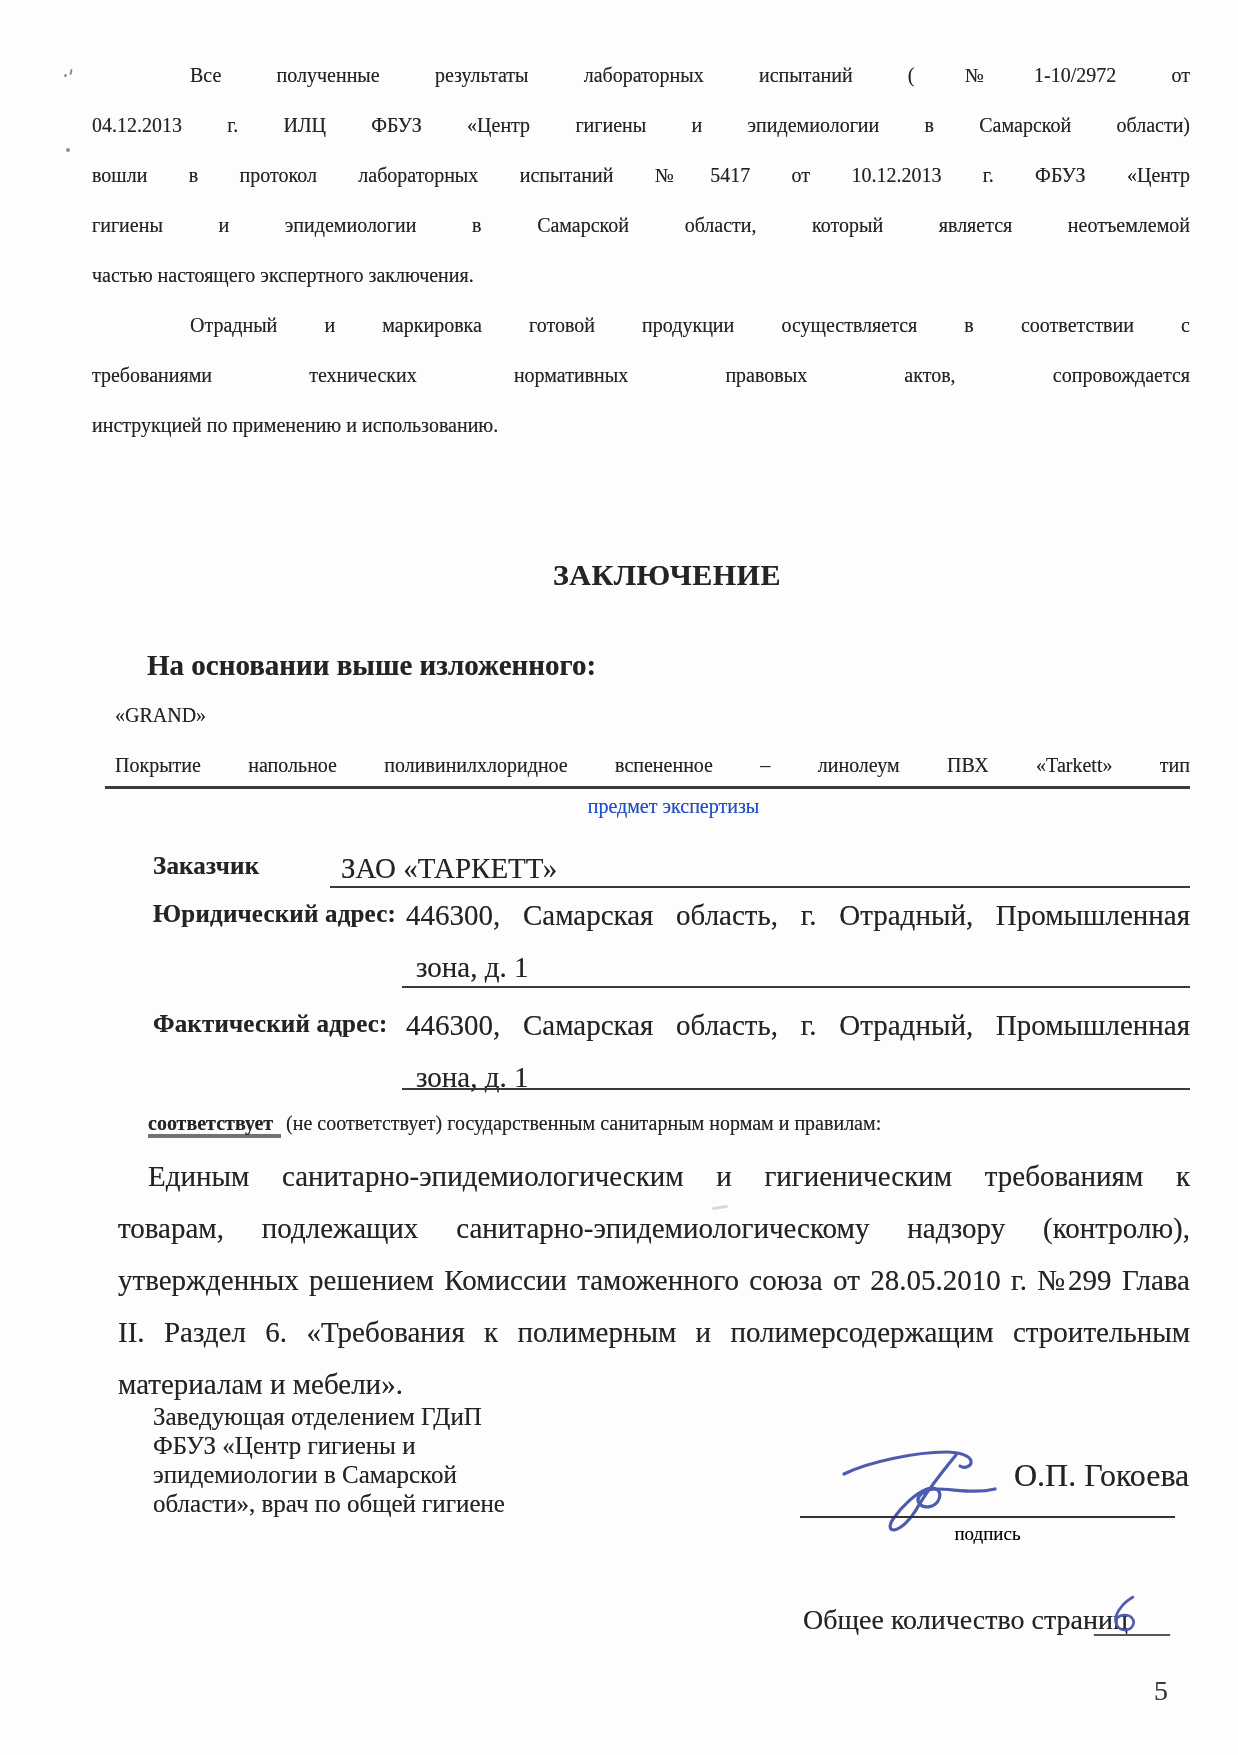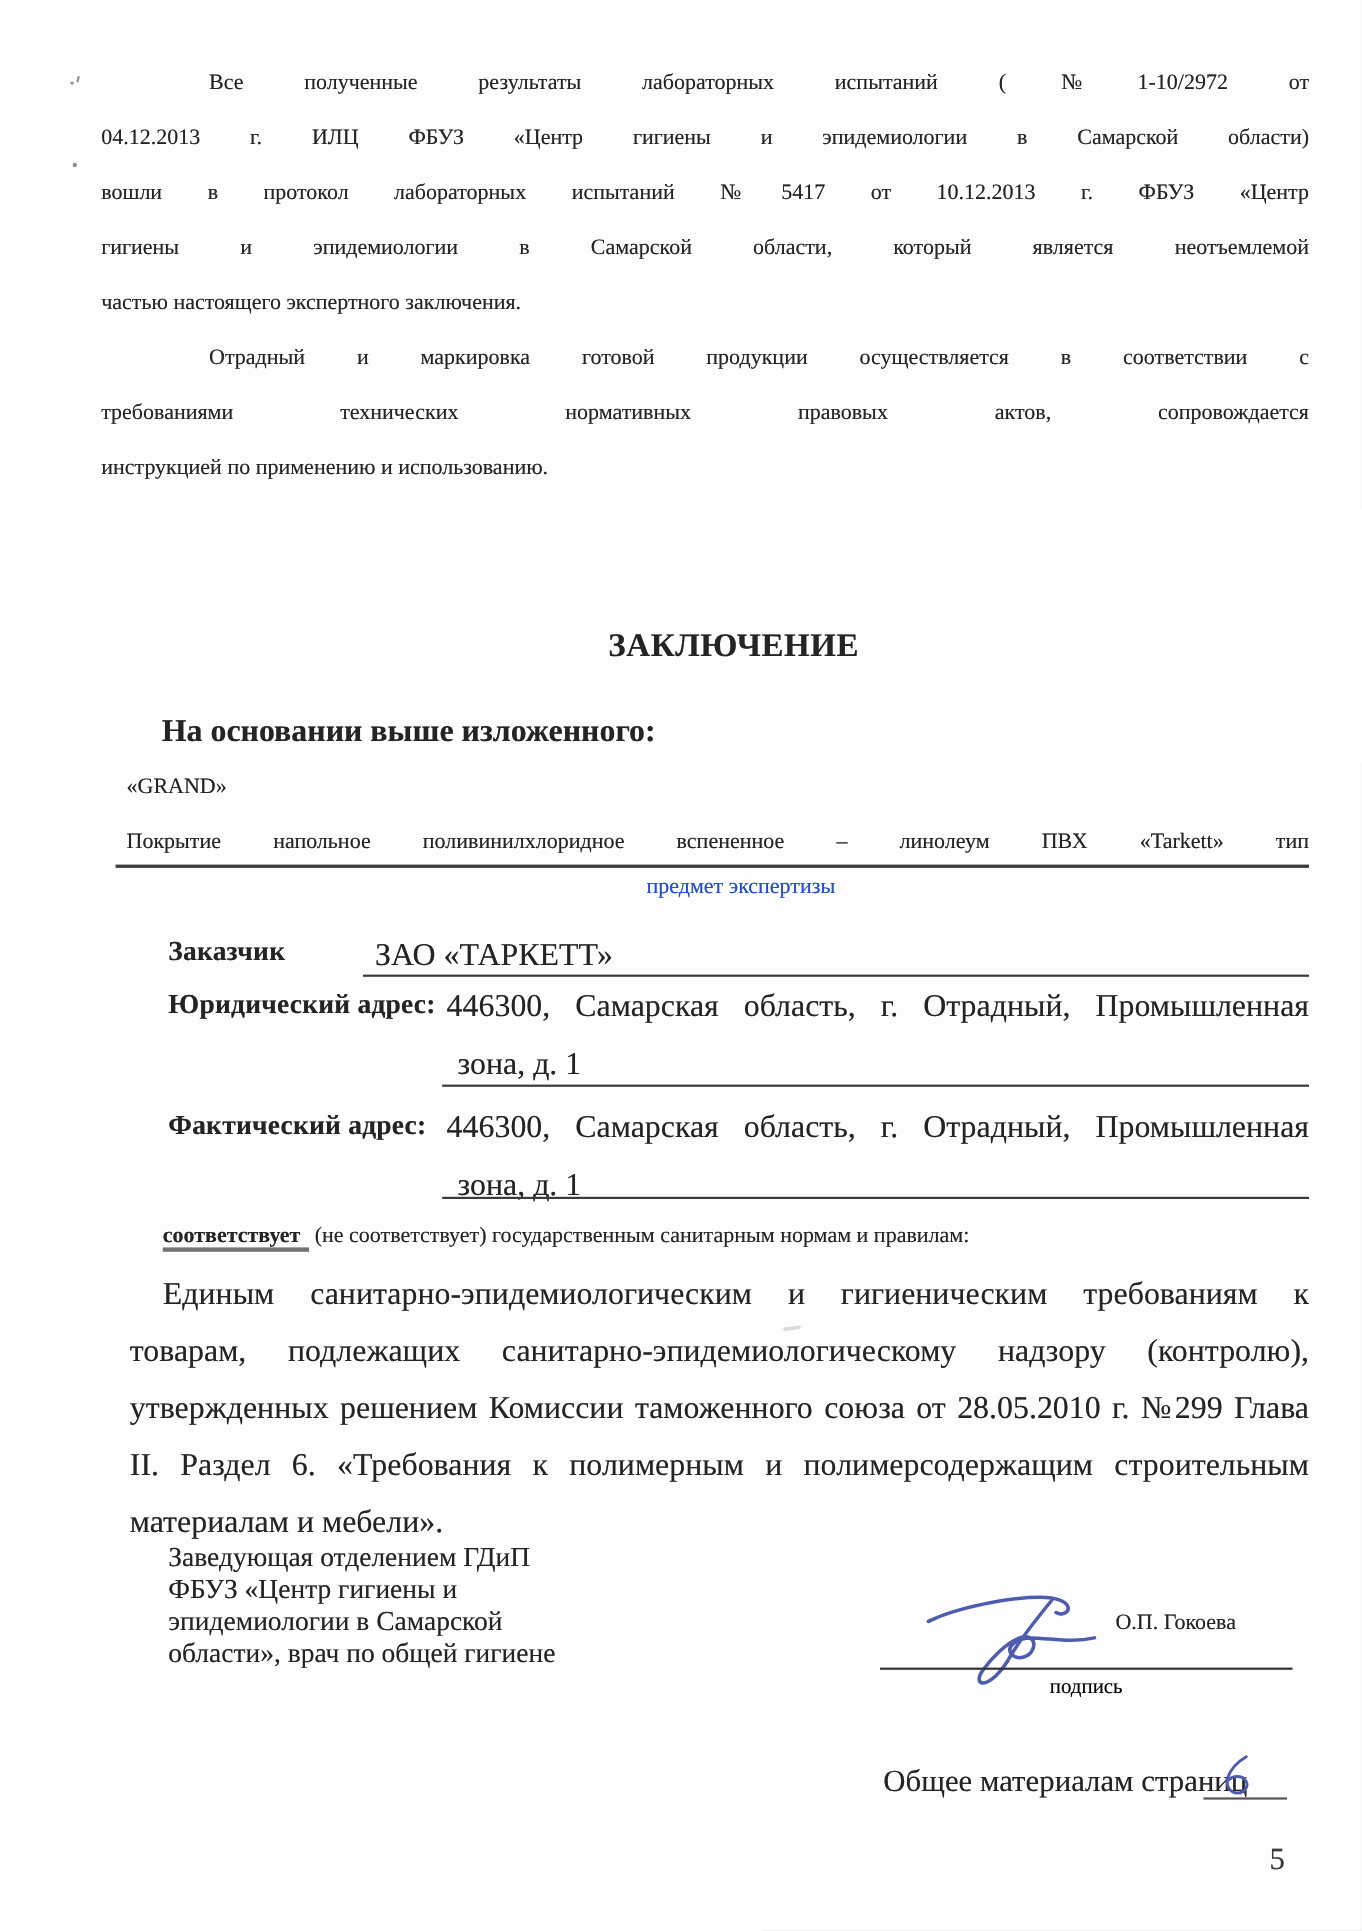--- a/index.html
+++ b/index.html
@@ -21,21 +21,21 @@
   .indent30 { padding-left:30px; }
   .heading { font-weight:bold; font-size:30px; line-height:50px; letter-spacing:0.5px; text-align:center; transform:translateX(26px); }
   .bold29 { font-weight:bold; font-size:29px; line-height:50px; }
   .label { font-weight:bold; font-size:25px; line-height:34px; letter-spacing:0.2px; }
   .value29 { font-size:29px; line-height:52px; }
   .rule { background:#3c3c3c; height:3px; }
   .uline { background:#3a3a3a; height:2px; }
   .caption { font-size:20px; line-height:26px; color:#1d4ed8; text-align:center; transform:translateX(26px); }
   .term { font-weight:bold; border-bottom:4px solid #737373; padding-right:8px; }
   .sig-block { font-size:25px; line-height:29px; }
-  .sig-name { font-size:20px; line-height:34px; }
+  .sig-name { font-size:32px; line-height:34px; }
   .sig-caption { font-size:19px; line-height:24px; text-align:center; color:#000000; }
   .footer-label { font-size:28px; line-height:36px; }
   .page-num { font-size:28px; line-height:34px; color:#3a3a3a; }
   .ink { color:var(--ink,#4d5cae); }
   .speck { position:absolute; background:#8f8f8f; border-radius:50%; }
   .tilde { position:absolute; width:16px; height:3px; border-radius:2px; background:#d9d9d9; transform:rotate(-8deg); }
   svg { display:block; }
 </style>
 </head>
 <body>
@@ -54,21 +54,21 @@
     <div class="ln stretch">гигиены и эпидемиологии в Самарской области, который является неотъемлемой</div>
     <div class="ln">частью настоящего экспертного заключения.</div>
   </div>
 
   <div class="abs body-text" style="left:92px; top:300px; width:1098px;">
     <div class="ln stretch indent98">Отрадный и маркировка готовой продукции осуществляется в соответствии с</div>
     <div class="ln stretch">требованиями технических нормативных правовых актов, сопровождается</div>
     <div class="ln">инструкцией по применению и использованию.</div>
   </div>
 
-  <div class="abs heading" style="left:92px; top:550px; width:1098px;margin-top:12px;">ЗАКЛЮЧЕНИЕ</div>
+  <div class="abs heading" style="left:92px; top:550px; width:1098px;">ЗАКЛЮЧЕНИЕ</div>
 
   <div class="abs bold29" style="left:147px; top:640px;">На основании выше изложенного:</div>
 
   <div class="abs body-text" style="left:115px; top:690px; width:1075px;">
     <div class="ln">«GRAND»</div>
     <div class="ln stretch">Покрытие напольное поливинилхлоридное вспененное – линолеум ПВХ «Tarkett» тип</div>
   </div>
 
   <div class="abs rule" style="left:105px; top:786px; width:1085px;"></div>
   <div class="abs caption" style="left:105px; top:793px; width:1085px;">предмет экспертизы</div>
@@ -115,21 +115,21 @@
       <path d="M16 46 C40 34, 88 24, 118 24 C132 24, 142 28, 143 33 C144 38, 137 41, 132 38" stroke="currentColor" stroke-width="3.2" stroke-linecap="round" fill="none"></path>
       <path d="M128 27 C114 44, 98 64, 88 82 C82 92, 73 101, 66 102 C61 102, 61 97, 65 91 C74 78, 88 65, 99 61 C108 58, 114 63, 111 71 C108 79, 96 82, 91 75 C87 69, 96 61, 109 61 C126 61, 146 66, 167 61" stroke="currentColor" stroke-width="3.2" stroke-linecap="round" fill="none"></path>
     </svg>
   </div>
 
   <div class="abs sig-name" style="left:1014px; top:1458px;">О.П. Гокоева</div>
 
   <div class="abs uline" style="left:800px; top:1516px; width:375px; background:#333;"></div>
   <div class="abs sig-caption" style="left:800px; top:1522px; width:375px;">подпись</div>
 
-  <div class="abs footer-label" style="left:803px; top:1602px;">Общее материалам страниц</div>
+  <div class="abs footer-label" style="left:803px; top:1602px;">Общее количество страниц</div>
   <div class="abs ink" style="left:1102px; top:1592px;">
     <svg width="40" height="44" viewBox="0 0 40 44" fill="none">
       <path d="M31 5 C24 9, 17 16, 14 24 C12 31, 16 38, 23 38 C30 38, 34 31, 30 26 C27 22, 19 22, 15 26" stroke="currentColor" stroke-width="2.6" stroke-linecap="round" fill="none"></path>
     </svg>
   </div>
   <div class="abs uline" style="left:1094px; top:1634px; width:76px; background:#555;"></div>
 
   <div class="abs page-num" style="left:1154px; top:1674px;">5</div>
 
 </div>

